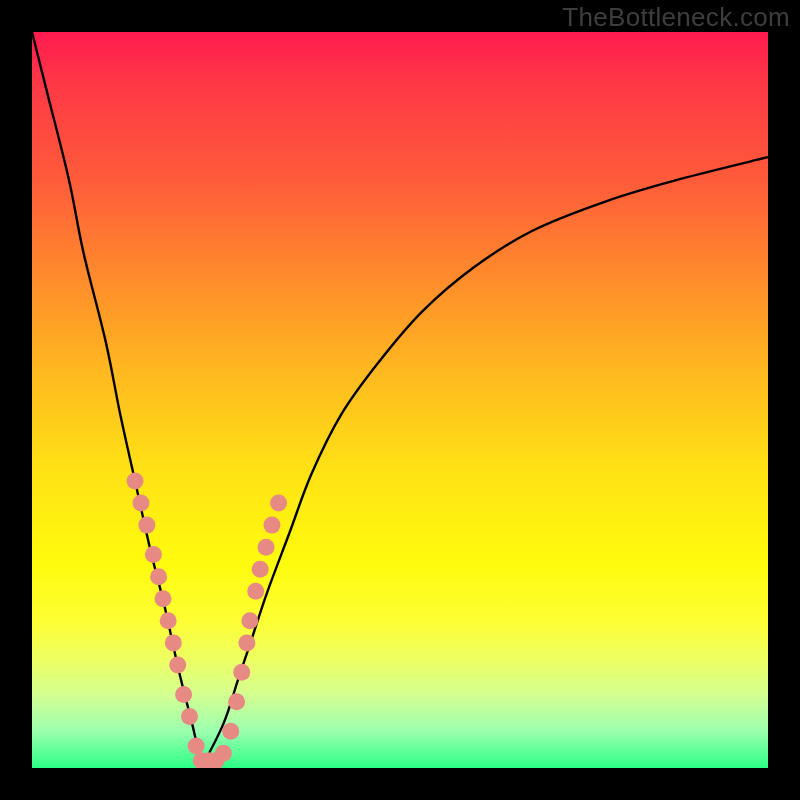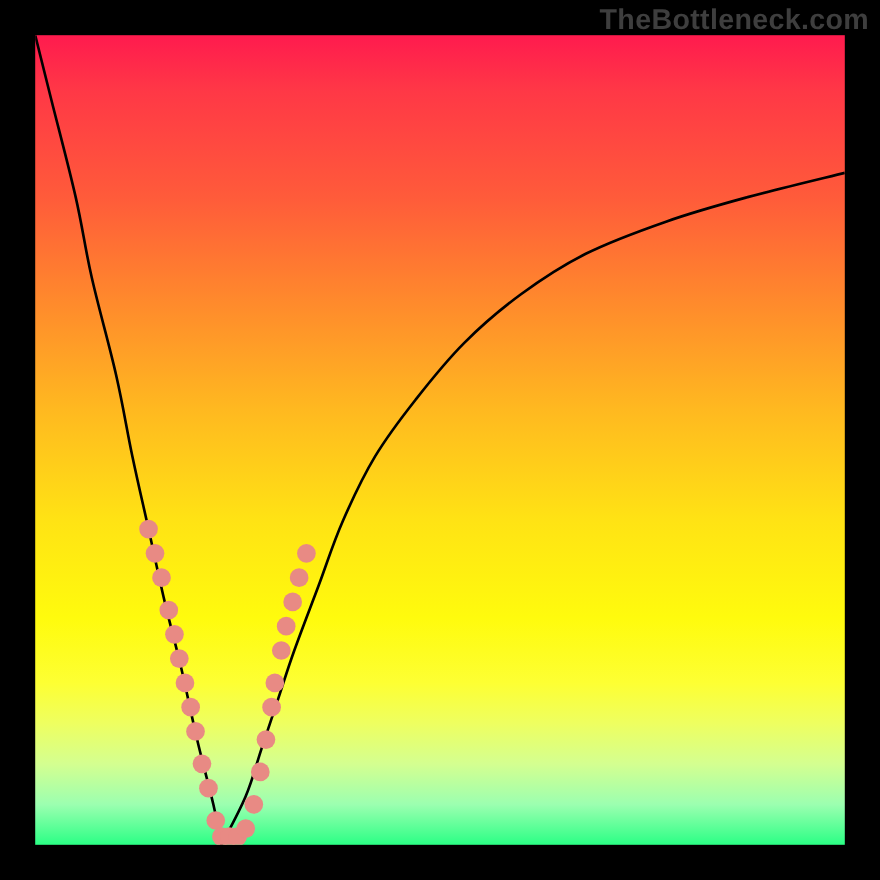--- a/index.html
+++ b/index.html
@@ -40,21 +40,21 @@
       #9cffb0 95%,
       #2bff85 100%
     );
   }
   .watermark {
     position: absolute;
     top: 2px;
     right: 10px;
     color: #3e3e3e;
     font-size: 26px;
-    font-weight: 700;
+    font-weight: 400;
     letter-spacing: 0.3px;
     user-select: none;
   }
   svg.curves {
     position: absolute;
     left: 32px;
     top: 32px;
     width: 736px;
     height: 736px;
     pointer-events: none;

